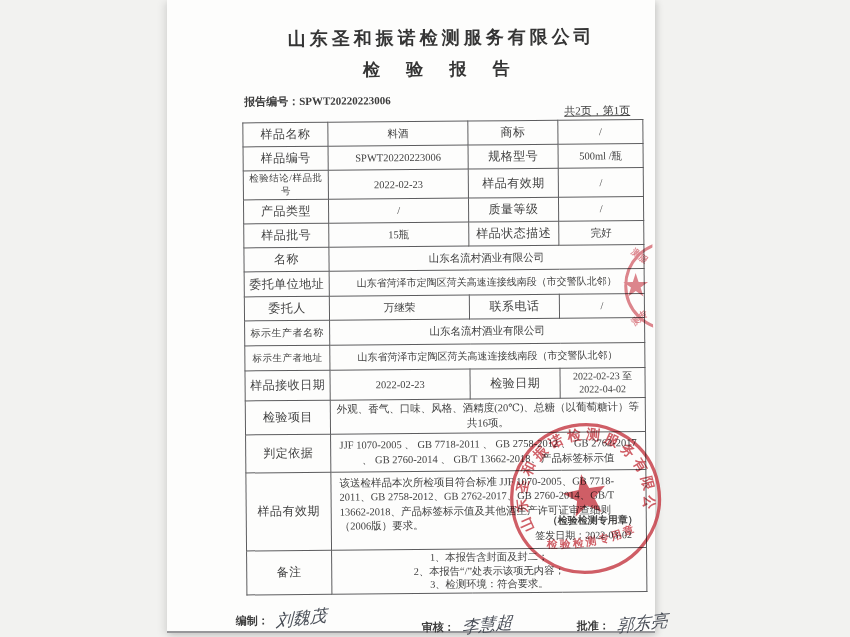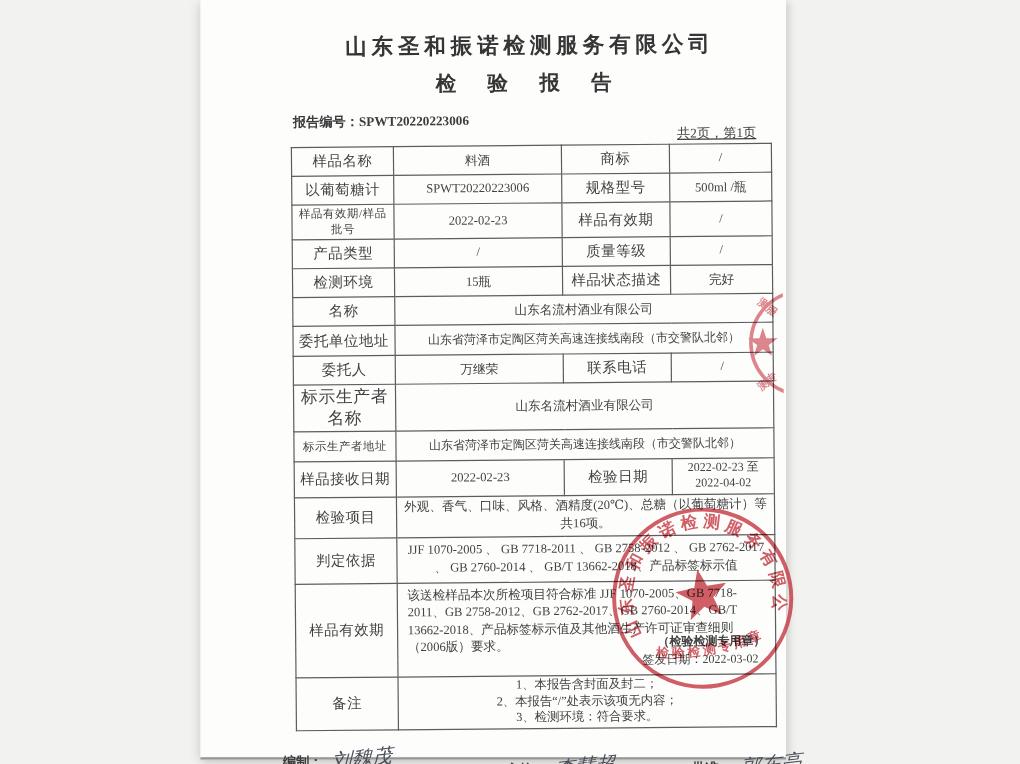--- a/index.html
+++ b/index.html
@@ -80,59 +80,59 @@
           <col style="width:85px">
         </colgroup>
       <tbody>
           <tr style="height:24px">
         <td class="lbl">样品名称</td>
         <td>料酒</td>
         <td class="lbl">商标</td>
         <td>/</td>
       </tr>
       <tr style="height:24px">
-        <td class="lbl">以葡萄糖计</td>
+        <td class="lbl">样品编号</td>
         <td>SPWT20220223006</td>
         <td class="lbl">规格型号</td>
         <td>500ml /瓶</td>
       </tr>
       <tr style="height:24px">
-        <td class="lbl" style="font-size:9.5px">样品有效期/样品批号</td>
+        <td class="lbl" style="font-size:9.5px">检验结论/样品批号</td>
         <td>2022-02-23</td>
         <td class="lbl">样品有效期</td>
         <td>/</td>
       </tr>
       <tr style="height:24px">
         <td class="lbl">产品类型</td>
         <td>/</td>
         <td class="lbl">质量等级</td>
         <td>/</td>
       </tr>
       <tr style="height:24px">
-        <td class="lbl">检测环境</td>
+        <td class="lbl">样品批号</td>
         <td>15瓶</td>
         <td class="lbl">样品状态描述</td>
         <td>完好</td>
       </tr>
       <tr style="height:24px">
         <td class="lbl">名称</td>
         <td colspan="3">山东名流村酒业有限公司</td>
       </tr>
       <tr style="height:25px">
         <td class="lbl">委托单位地址</td>
         <td colspan="3" style="font-size:10px">山东省菏泽市定陶区菏关高速连接线南段（市交警队北邻）</td>
       </tr>
       <tr style="height:24px">
         <td class="lbl">委托人</td>
         <td>万继荣</td>
         <td class="lbl">联系电话</td>
         <td>/</td>
       </tr>
       <tr style="height:25px">
-        <td class="lbl" style="font-size:14px">标示生产者名称</td>
+        <td class="lbl" style="font-size:10px">标示生产者名称</td>
         <td colspan="3">山东名流村酒业有限公司</td>
       </tr>
       <tr style="height:25px">
         <td class="lbl" style="font-size:9.5px">标示生产者地址</td>
         <td colspan="3" style="font-size:10px">山东省菏泽市定陶区菏关高速连接线南段（市交警队北邻）</td>
       </tr>
       <tr style="height:30px">
         <td class="lbl">样品接收日期</td>
         <td>2022-02-23</td>
         <td class="lbl">检验日期</td>

